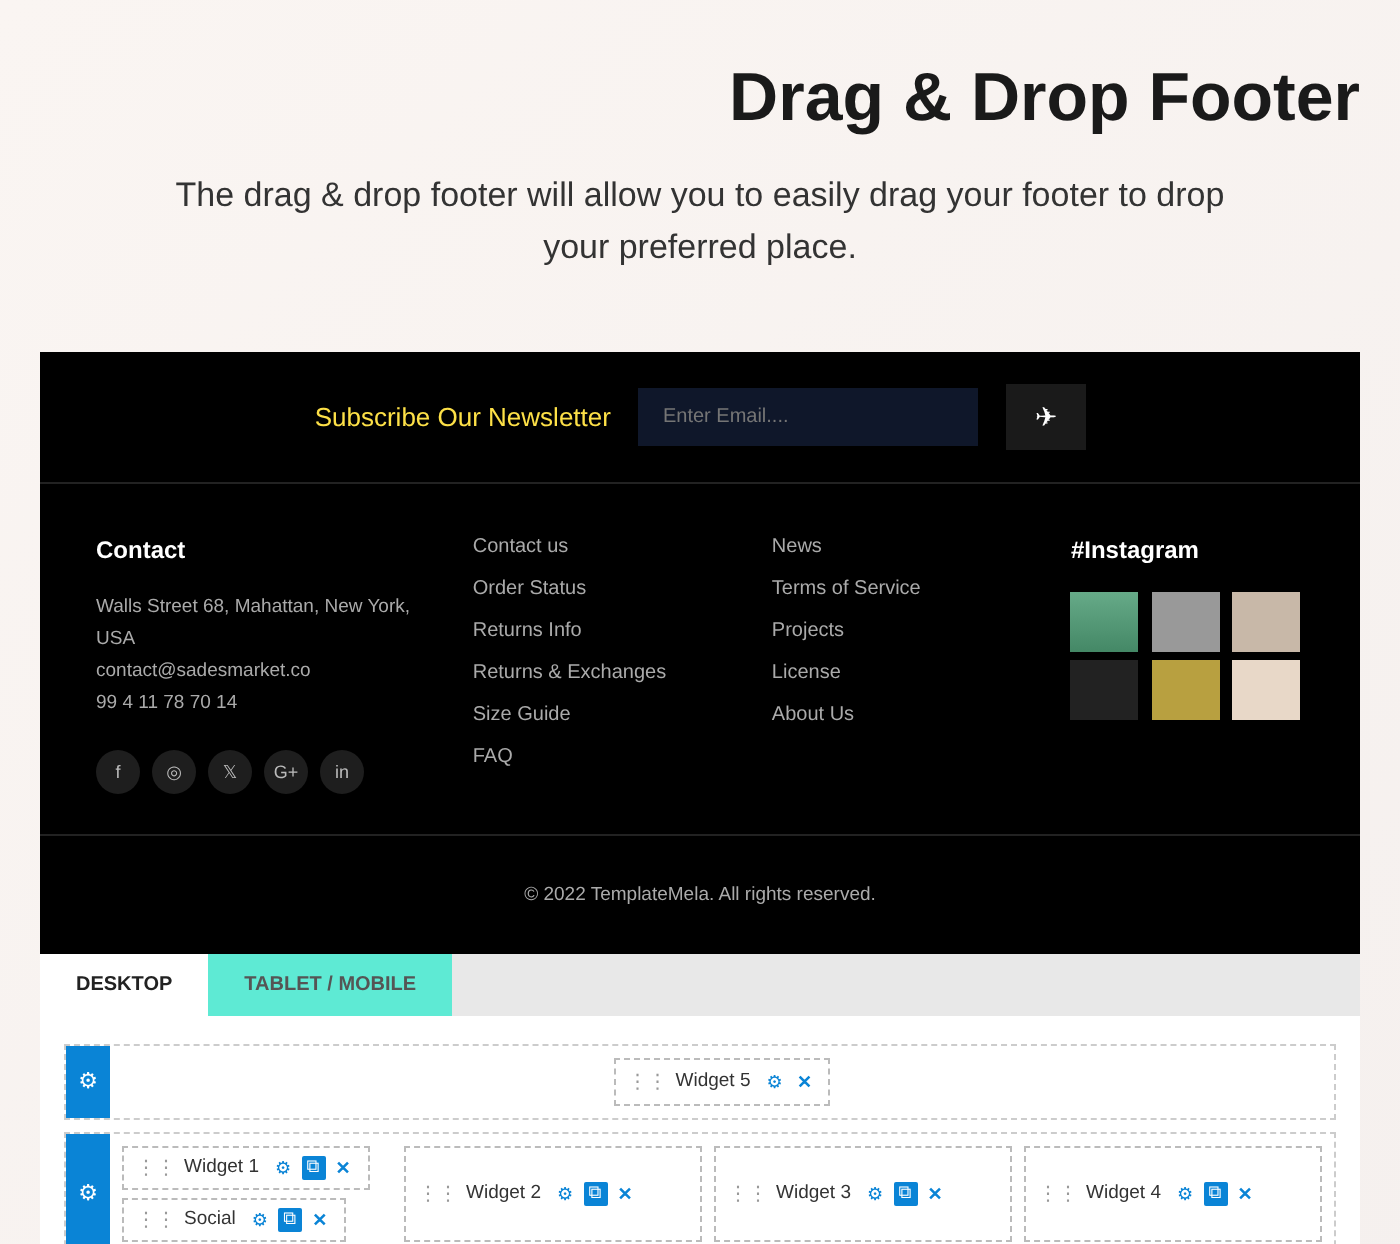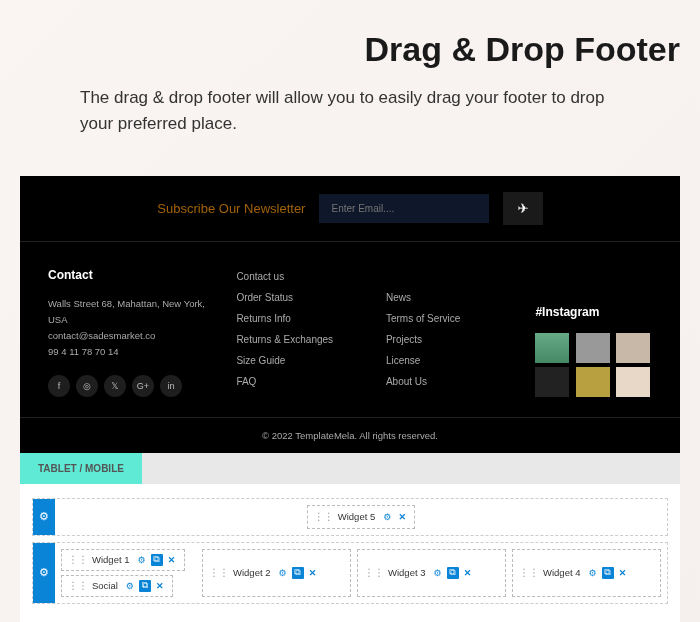--- a/index.html
+++ b/index.html
@@ -1,46 +1,46 @@
 <!DOCTYPE html>
 <html><head>
 <meta charset="utf-8">
 <style>
 * { margin: 0; padding: 0; box-sizing: border-box; }
 body { font-family: -apple-system, BlinkMacSystemFont, "Segoe UI", Arial, sans-serif; background: linear-gradient(135deg, #faf5f2 0%, #f5f0ee 100%); width: 700px; }
 .container { padding: 30px 20px 20px; }
 .title { font-size: 34px; font-weight: 700; text-align: right; color: #1a1a1a; margin-bottom: 16px; }
-.subtitle { font-size: 17px; color: #333; line-height: 1.5; max-width: 540px; margin: 0 auto 40px; }
+.subtitle { font-size: 17px; color: #333; text-align: center; line-height: 1.5; max-width: 540px; margin: 0 auto 40px; }
 
 .footer-preview { background: #000; color: #fff; padding: 0; }
 .newsletter { display: flex; align-items: center; justify-content: center; padding: 16px 20px; border-bottom: 1px solid #222; gap: 14px; }
-.newsletter-label { font-size: 13px; color: #a16207; }
+.newsletter-label { font-size: 13px; color: #fde047; }
 .newsletter-input { background: #0f172a; border: none; padding: 9px 12px; color: #888; font-size: 10px; width: 170px; }
 .newsletter-btn { background: #1a1a1a; border: none; color: #fff; padding: 9px 14px; cursor: pointer; }
 
-.footer-cols { display: flex; padding: 26px 28px 20px; gap: 20px; align-items: flex-end; }
+.footer-cols { display: flex; padding: 26px 28px 20px; gap: 20px; }
 .col { flex: 1; }
 .col-contact { flex: 1.3; }
 .col-insta { flex: 0.9; }
 .col-title { font-size: 12px; font-weight: 600; color: #fff; margin-bottom: 14px; }
 .col-text { font-size: 9.5px; color: #aaa; line-height: 1.7; }
 .col-link { font-size: 10px; color: #aaa; display: block; margin-bottom: 10px; text-decoration: none; }
 .phone { margin-top: 0; }
 .socials { display: flex; gap: 6px; margin-top: 14px; }
 .social-icon { width: 22px; height: 22px; background: #1e1e1e; border-radius: 50%; display: flex; align-items: center; justify-content: center; font-size: 9px; color: #bbb; }
 .insta-grid { display: grid; grid-template-columns: repeat(3, 1fr); gap: 4px; }
 .insta-img { width: 34px; height: 30px; background: #444; }
 .insta-img:nth-child(1) { background: linear-gradient(#6a8, #486); }
 .insta-img:nth-child(2) { background: #999; }
 .insta-img:nth-child(3) { background: #c8b8a8; }
 .insta-img:nth-child(4) { background: #222; }
 .insta-img:nth-child(5) { background: #b8a040; }
 .insta-img:nth-child(6) { background: #e8d8c8; }
 
-.copyright { text-align: center; padding: 12px; font-size: 9.5px; color: #aaa; border-top: 1px solid #222; }
+.copyright { text-align: center; padding: 24px; font-size: 9.5px; color: #aaa; border-top: 1px solid #222; }
 
 .builder { background: #fff; margin-top: 0; }
 .tabs { display: flex; background: #e8e8e8; }
 .tab { padding: 10px 18px; font-size: 10px; font-weight: 600; color: #555; cursor: pointer; background: #5eead4; }
 .tab.active { background: #fff; color: #222; }
 
 .builder-body { padding: 14px 12px; }
 .row { display: flex; align-items: stretch; margin-bottom: 6px; border: 1px dashed #ccc; }
 .row-handle { width: 22px; background: #0a84d6; display: flex; align-items: center; justify-content: center; color: #fff; font-size: 11px; cursor: move; }
 .row-content { flex: 1; display: flex; gap: 6px; padding: 6px; min-height: 36px; }
@@ -109,20 +109,21 @@
         <div class="insta-img"></div>
         <div class="insta-img"></div>
       </div>
     </div>
   </div>
   <div class="copyright">© 2022 TemplateMela. All rights reserved.</div>
 </div>
 
 <div class="builder">
   <div class="tabs">
+    <div class="tab active">DESKTOP</div>
     <div class="tab">TABLET / MOBILE</div>
   </div>
   <div class="builder-body">
     <div class="row">
       <div class="row-handle">
             <span>⚙</span>
           </div>
       <div class="row-content row-center">
         <div class="widget-box compact">
           <span class="widget-drag">⋮⋮</span>

